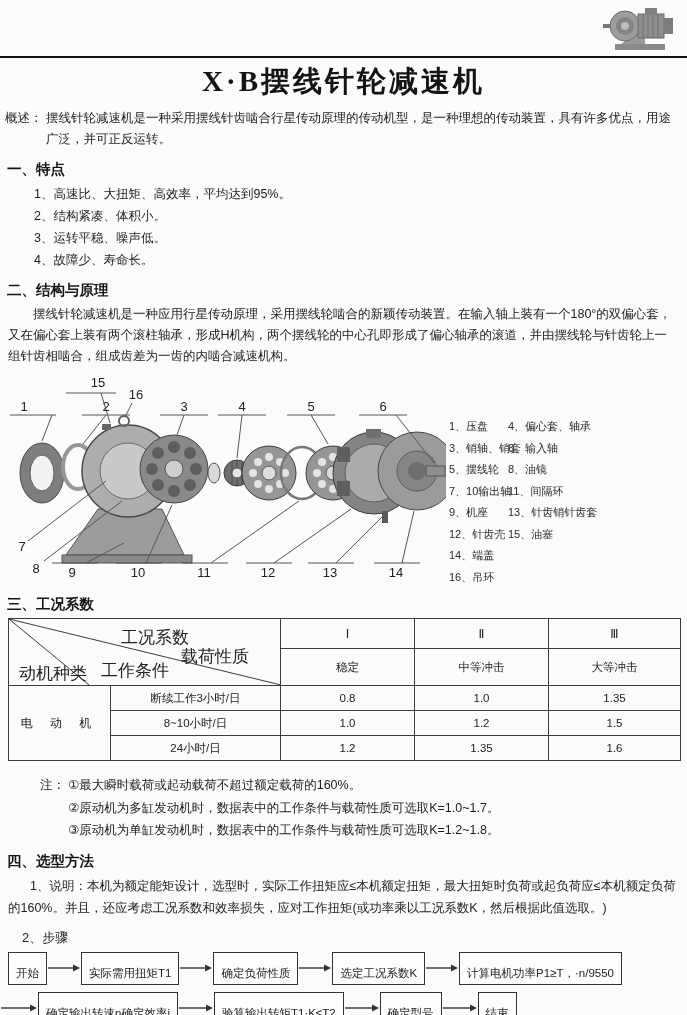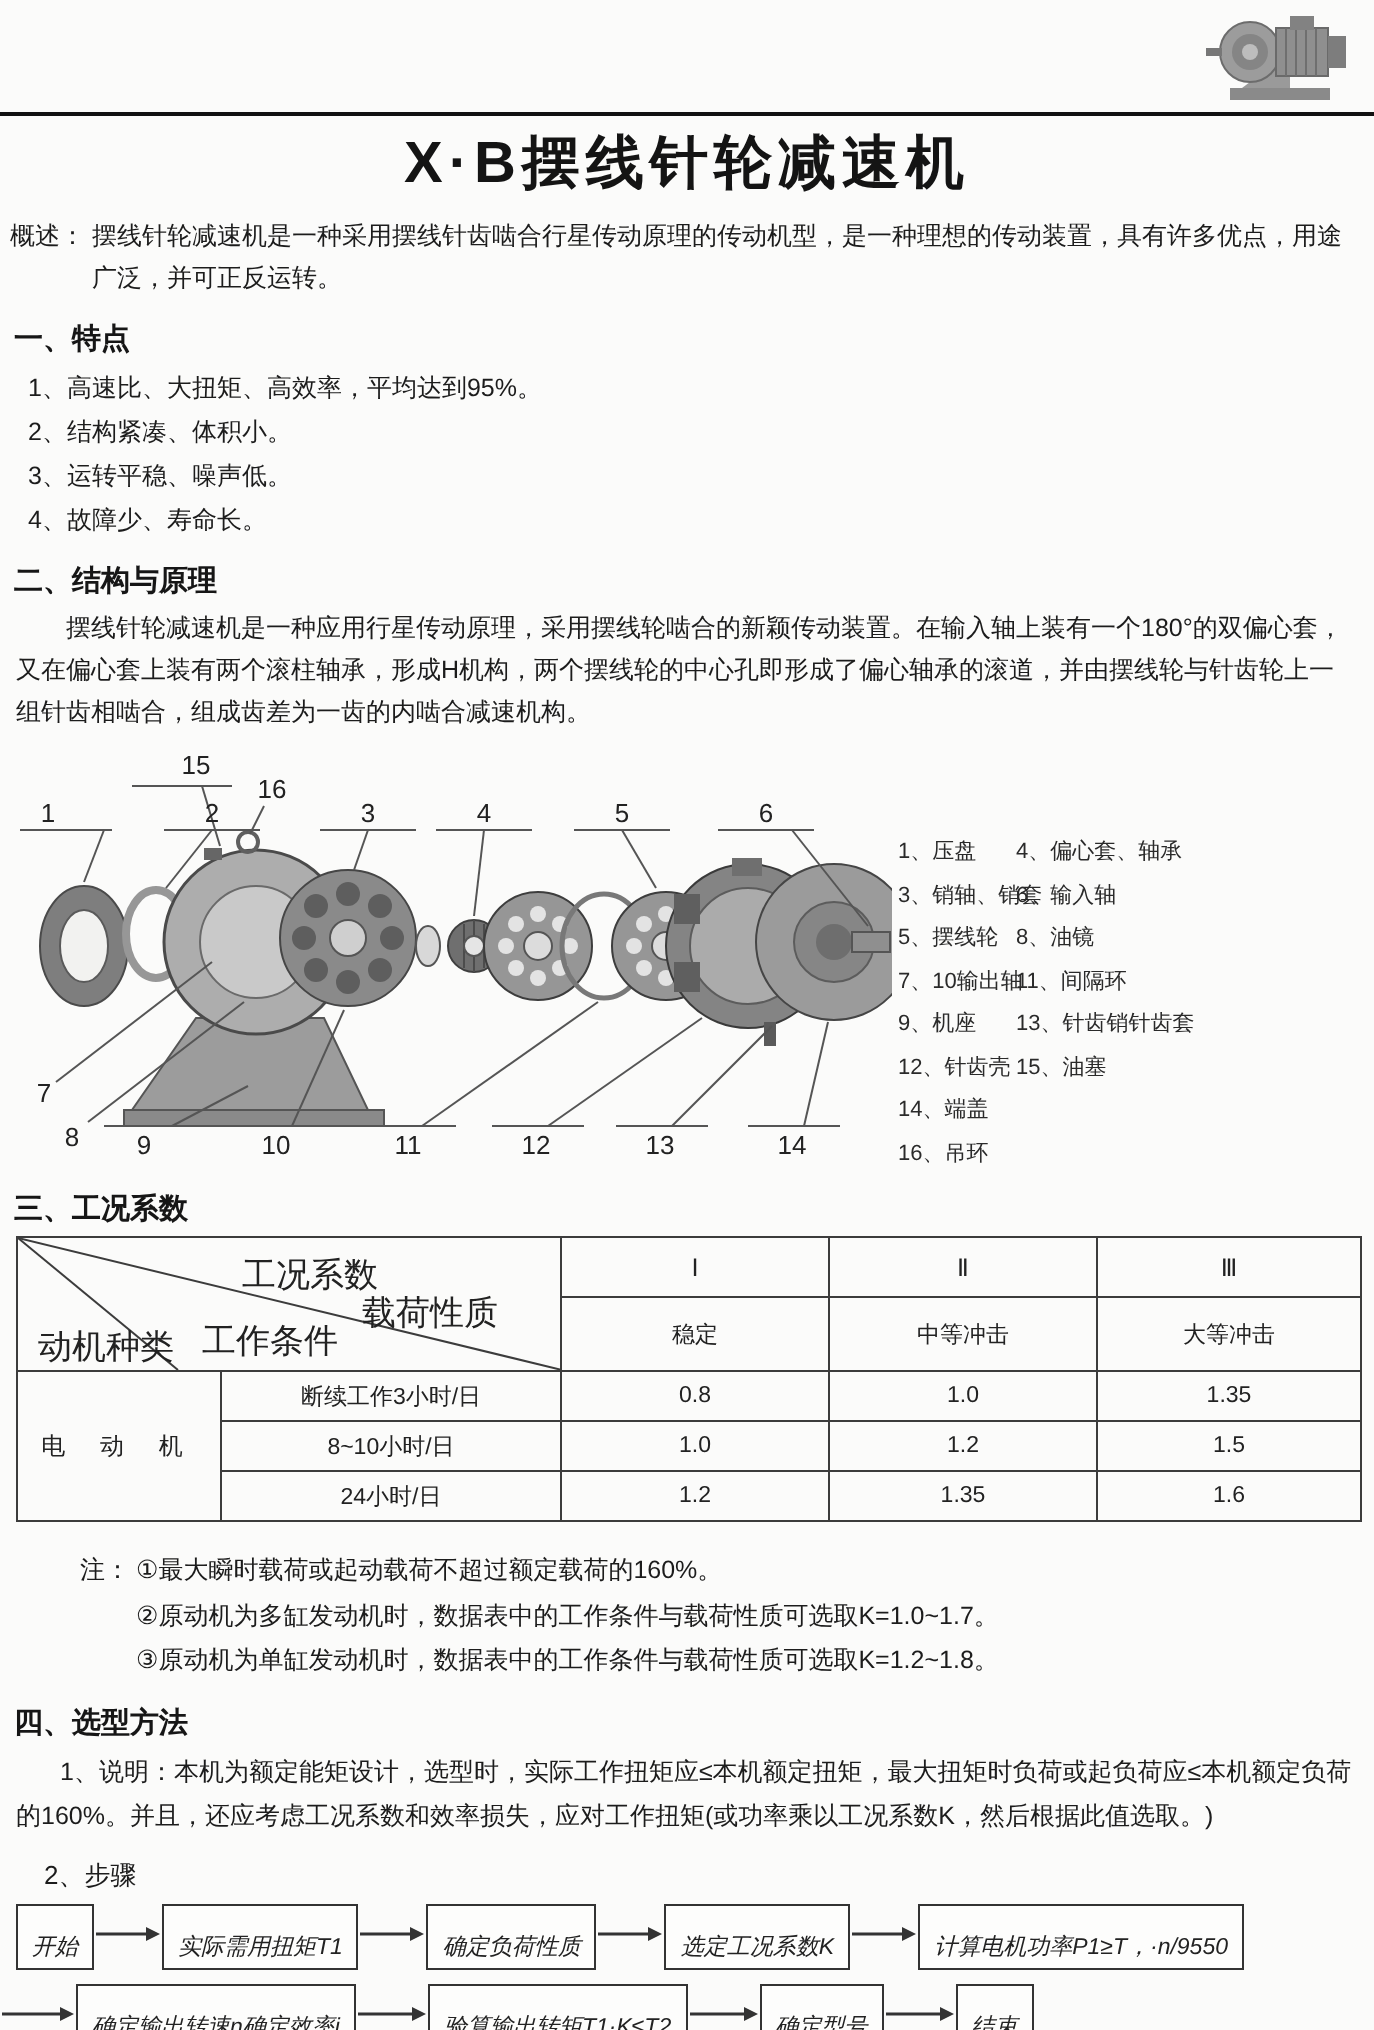--- a/index.html
+++ b/index.html
@@ -4,25 +4,25 @@
 <style>
   html,body{margin:0;padding:0;background:#e8e8e6;}
   .page{
     position:relative;width:687px;height:1015px;margin:0 auto;
     background:#fbfbfa;color:#1c1c1c;overflow:hidden;
     font-family:"Liberation Sans","DejaVu Sans",sans-serif;
   }
   .top-rule{position:absolute;left:0;top:56px;width:687px;height:2px;background:#111;}
   .photo{position:absolute;right:6px;top:4px;width:84px;height:50px;}
   .content{position:absolute;left:0;top:60px;width:687px;}
-  h1.title{margin:2px 0 6px 0;text-align:center;font-size:29px;font-weight:bold;letter-spacing:3px;color:#141414;}
+  h1.title{margin:2px 0 6px 0;text-align:center;font-size:29px;font-weight:bold;letter-spacing:3px;color:#141414;font-family:Liberation Serif, serif;}
   .overview{position:relative;padding:0 10px 0 46px;font-size:12.5px;line-height:21px;}
   .ov-label{position:absolute;left:5px;top:0;font-weight:normal;text-align:right;}
   h2.sec{margin:10px 0 4px 7px;font-size:14.5px;font-weight:bold;color:#161616;}
-  .feat{margin-left:14px;font-size:12.5px;line-height:22px;}
+  .feat{margin-left:34px;font-size:12.5px;line-height:22px;}
   .para{margin:2px 10px 0 8px;font-size:12.5px;line-height:21px;text-indent:2em;}
   .diagram{position:relative;height:212px;margin-top:6px;}
   .diagram svg.explode{position:absolute;left:6px;top:0;}
   .parts{position:absolute;top:43px;font-size:11px;line-height:21.5px;color:#2a2a2a;}
   .parts.c1{left:449px;width:118px;}
   .parts.c2{left:508px;width:175px;}
   .parts div{white-space:nowrap;}
   table.k{border-collapse:collapse;table-layout:fixed;margin:4px 0 0 8px;width:672px;font-size:11.5px;color:#222;}
   table.k td{border:1px solid #3c3c3c;text-align:center;padding:0;}
   td.diag{position:relative;padding:0;height:66px;}
@@ -34,21 +34,21 @@
   .lbl-gz{left:92px;top:40px;}
   .rom{height:29px;font-size:12px;}
   .desc{height:35px;}
   .body-r td{height:24px;}
   .motor{letter-spacing:7px;font-size:12px;}
   .notes{position:relative;margin:13px 0 0 0;padding-left:68px;font-size:12.5px;line-height:22.5px;}
   .notes-label{position:absolute;left:40px;top:0;}
   .steps-label{margin:10px 0 5px 22px;font-size:13px;}
   .flow{display:flex;align-items:center;margin-left:8px;}
   .flow + .flow{margin-top:7px;}
-  .fbox{border:1.3px solid #333;padding:13px 7px 3px 7px;font-size:11.5px;white-space:nowrap;color:#222;background:#fdfdfc;font-style:italic;}
+  .fbox{border:1.3px solid #333;padding:13px 7px 3px 7px;font-size:11.5px;white-space:nowrap;color:#222;background:#fdfdfc;}
   .farrow{display:inline-block;flex:none;margin:0 1px;}
   .sel-para{margin:3px 10px 0 8px;font-size:12.5px;line-height:22px;text-indent:22px;}
 </style>
 </head>
 <body>
 
 <div class="page">
 
   <svg class="photo" viewBox="0 0 84 50">
     <rect x="18" y="40" width="50" height="6" fill="#8a8a8a"></rect>

